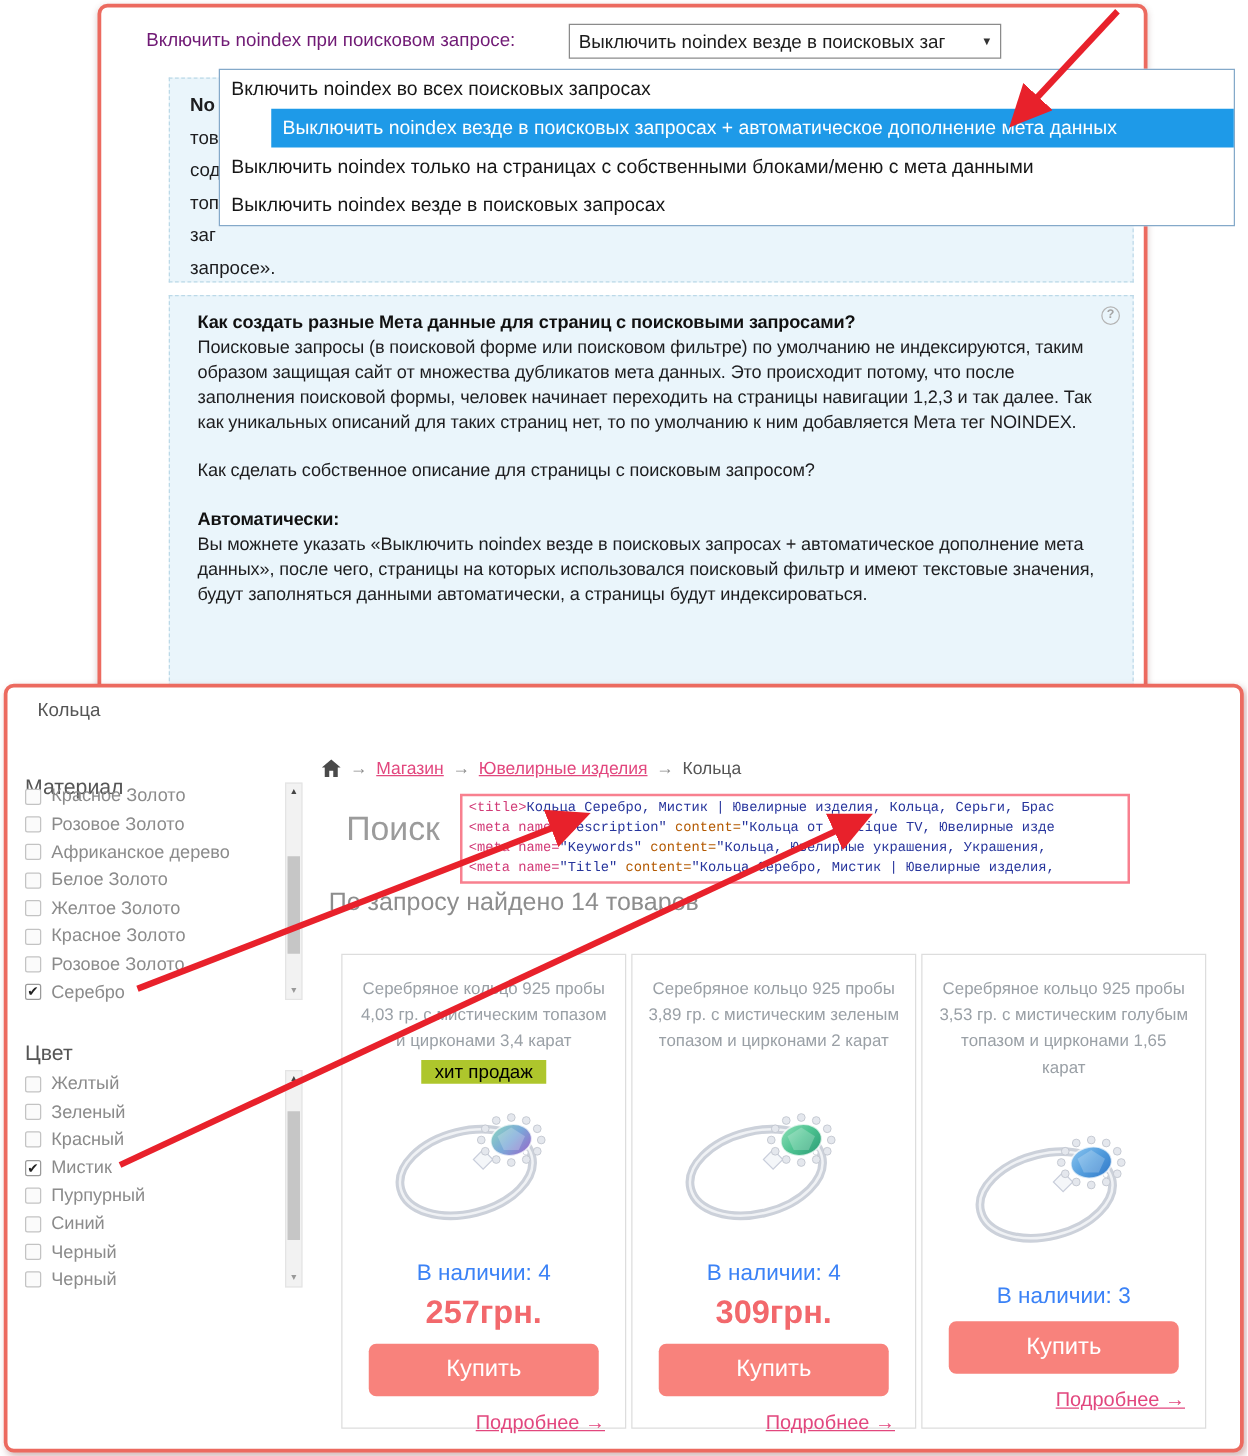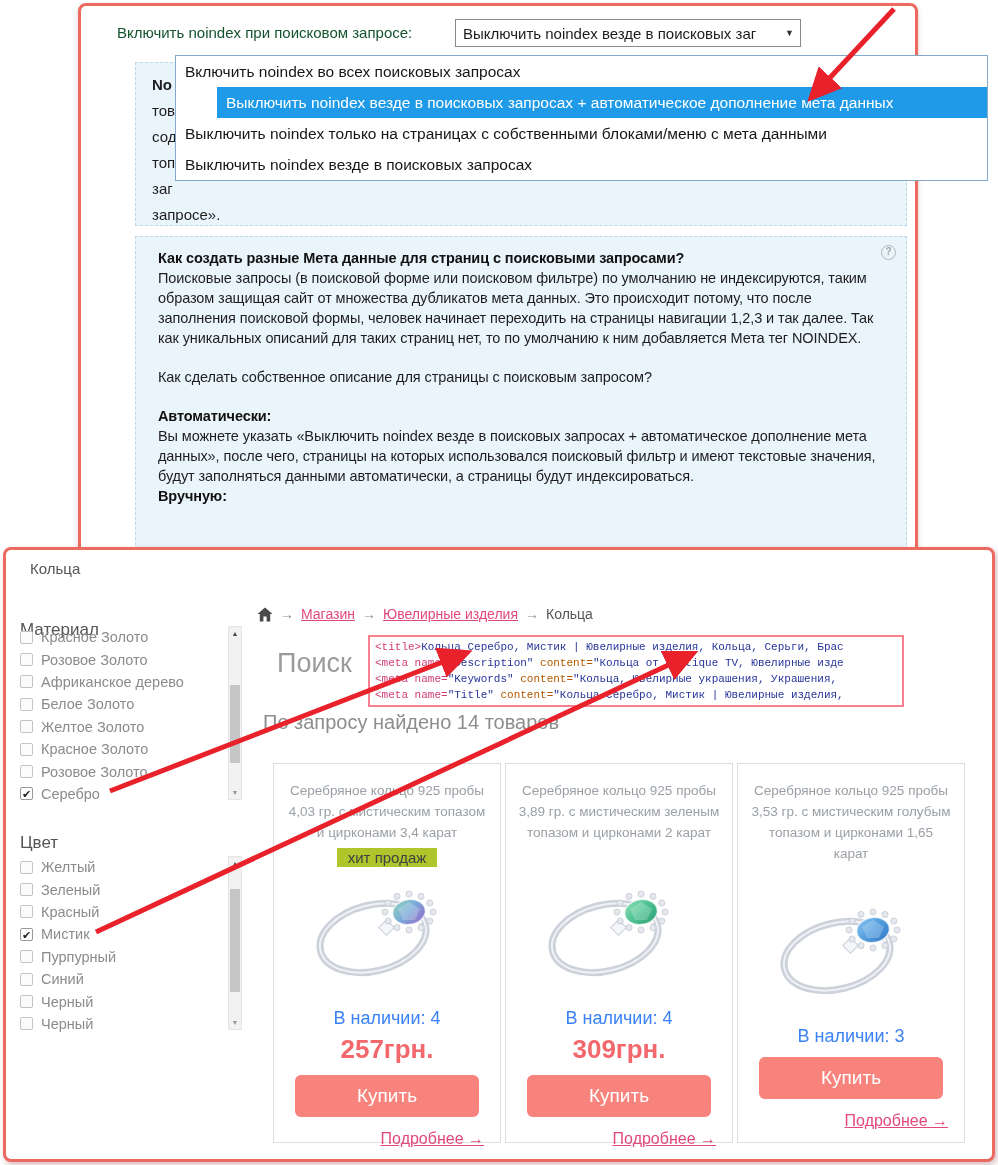--- a/index.html
+++ b/index.html
@@ -7,21 +7,21 @@
     --link:#e2477e; --price:#f2686c; --button:#f8827c; --badge:#aec62c;
   }
   *{box-sizing:border-box;margin:0;padding:0;}
   body{background:#fff;font-family:"Liberation Sans",sans-serif;}
   .page{position:relative;width:998px;height:1165px;background:#fff;overflow:hidden;}
 
   
   .panel-top{position:absolute;left:78px;top:3px;width:840px;height:557px;
     background:#fff;border:3px solid var(--frame);border-radius:8px;z-index:1;
     box-shadow:0 2px 5px rgba(120,60,60,.25);}
-  .settings-label{position:absolute;left:36px;top:18px;font-size:15px;color:#14532d;}
+  .settings-label{position:absolute;left:36px;top:18px;font-size:15px;color:#701a75;}
   .select{position:absolute;left:374px;top:13px;width:346px;height:28px;border:1px solid #8b8b8b;
     background:#fff;display:flex;align-items:center;justify-content:space-between;
     padding:0 6px 0 7px;font-size:15px;color:#1c1c1c;cursor:default;}
   .select .caret{font-size:9px;color:#333;margin-left:6px;}
   .infobox{position:absolute;background:var(--infobox);border:1px dashed #bcd9e8;color:#1d1d1f;}
   .box1{left:54px;top:56px;width:772px;height:164px;padding:9px 16px;font-size:15px;line-height:26px;}
   .box1 .b{font-weight:bold;}
   .box2{left:54px;top:230px;width:772px;height:324px;padding:11px 22px;font-size:14.5px;line-height:20px;letter-spacing:-0.1px;}
   .box2 .b{font-weight:bold;color:#111;}
   .box2 .gap{height:19px;}
@@ -62,21 +62,21 @@
     border:2px solid #f8808f;padding:2px 5px;font-family:"Liberation Mono",monospace;
     font-size:11px;line-height:16px;white-space:nowrap;overflow:hidden;}
   .tk-tag{color:#d23b77;} .tk-attr{color:#b35900;} .tk-val{color:#27359c;} .tk-txt{color:#27359c;}
   .results{position:absolute;left:257px;top:161px;font-size:20px;color:#8d8d8d;}
 
   .cards{position:absolute;left:267px;top:213px;display:flex;gap:4px;}
   .card{width:228px;height:380px;border:1px solid #ddd;background:#fff;padding:10px 12px;
     text-align:center;position:relative;}
   .ptitle{font-size:13.5px;color:#9aa0a6;line-height:21px;min-height:66px;margin-top:6px;}
   .badge-row{height:24px;margin-top:2px;}
-  .badge{display:inline-block;background:var(--badge);color:#404040;font-size:15px;padding:1px 11px;}
+  .badge{display:inline-block;background:var(--badge);color:#000000;font-size:15px;padding:1px 11px;}
   .badge:empty{display:none;}
   .ring{height:112px;margin-top:0px;}
   .stock{margin-top:24px;font-size:18px;color:#3b82f6;}
   .price{margin-top:5px;font-size:26px;font-weight:bold;color:var(--price);}
   .buy{display:block;margin:10px auto 0;width:184px;height:42px;background:var(--button);
     border:none;border-radius:6px;color:#fff;font-size:19px;font-family:"Liberation Sans",sans-serif;cursor:pointer;}
   .more{margin-top:13px;text-align:right;padding-right:4px;}
   .more a{color:var(--link);font-size:16px;text-decoration:underline;cursor:pointer;}
 
   .anno{position:absolute;left:0;top:0;z-index:50;pointer-events:none;}
@@ -111,21 +111,20 @@
 
     <div class="infobox box2">
       <span class="qicon">?</span>
       <div class="b">Как создать разные Мета данные для страниц с поисковыми запросами?</div>
       <div>Поисковые запросы (в поисковой форме или поисковом фильтре) по умолчанию не индексируются, таким образом защищая сайт от множества дубликатов мета данных. Это происходит потому, что после заполнения поисковой формы, человек начинает переходить на страницы навигации 1,2,3 и так далее. Так как уникальных описаний для таких страниц нет, то по умолчанию к ним добавляется Мета тег NOINDEX.</div>
       <div class="gap"></div>
       <div>Как сделать собственное описание для страницы с поисковым запросом?</div>
       <div class="gap"></div>
       <div class="b">Автоматически:</div>
       <div>Вы можнете указать «Выключить noindex везде в поисковых запросах + автоматическое дополнение мета данных», после чего, страницы на которых использовался поисковый фильтр и имеют текстовые значения, будут заполняться данными автоматически, а страницы будут индексироваться.</div>
-      <div class="b">Вручную:</div>
     </div>
   </div>
 
   <div class="panel-bottom">
     <div class="shop-title">Кольца</div>
 
     <div class="fheading fh0">Материал</div>
     <div class="fopts fo0">
         <div class="frow">
           <span class="cb"></span>

